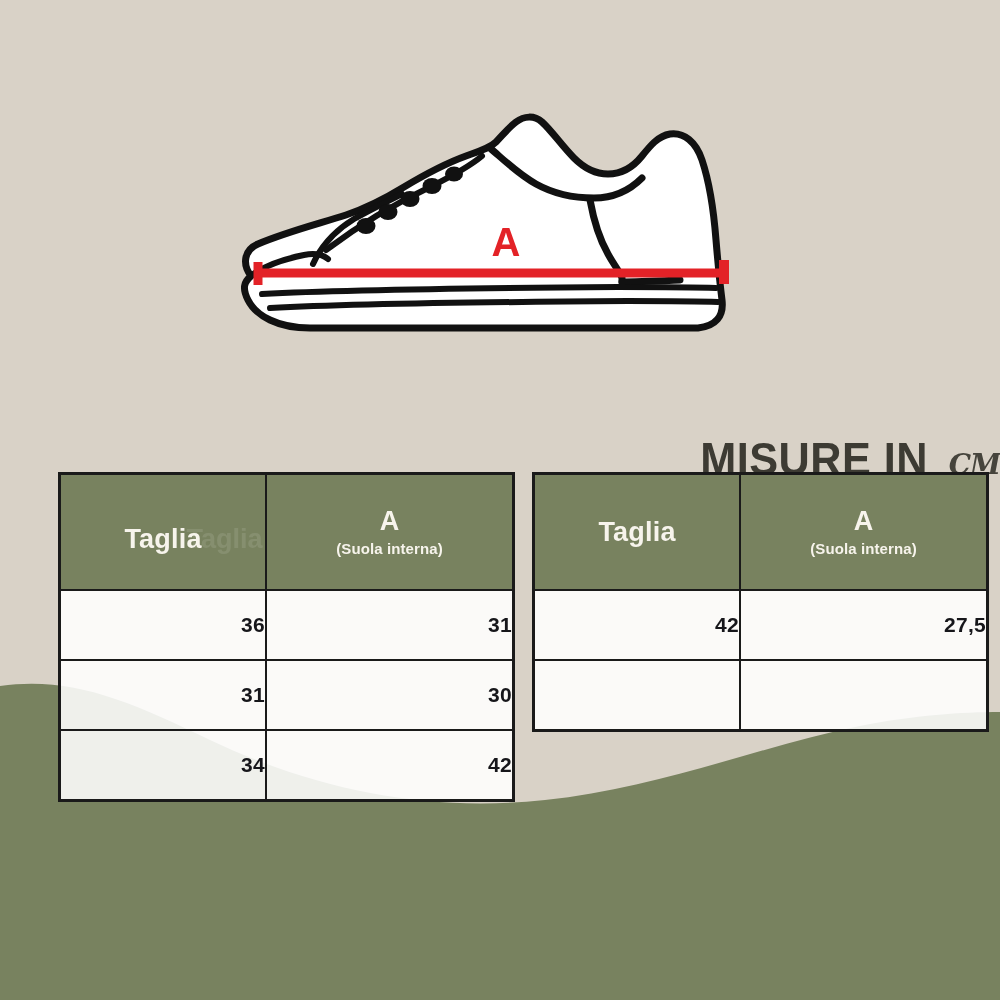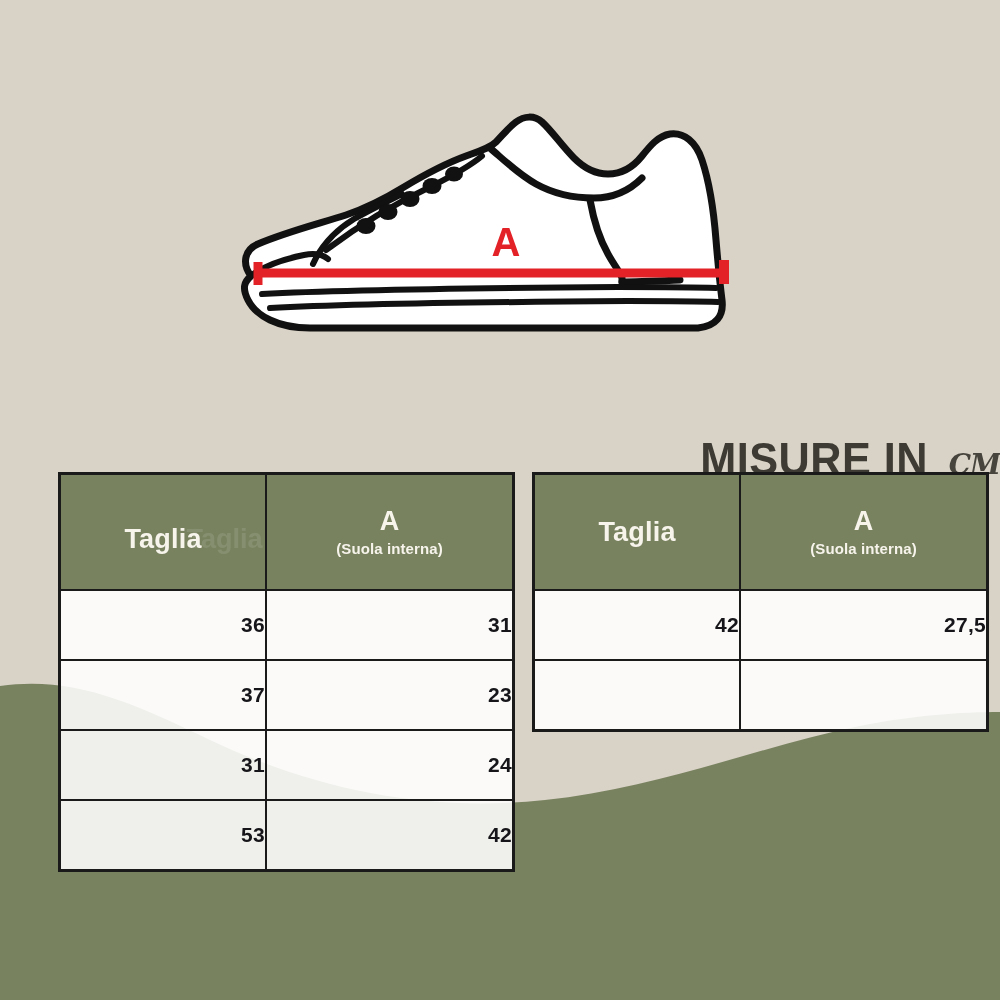--- a/index.html
+++ b/index.html
@@ -255,29 +255,25 @@
           <span class="th-meas-sub">(Suola interna)</span>
         </th>
       </tr>
     </thead>
     <tbody>
       <tr>
         <td>36</td>
         <td>31</td>
       </tr>
       <tr>
-        <td>37</td>
-        <td>23</td>
-      </tr>
-      <tr>
         <td>31</td>
-        <td>24</td>
-      </tr>
-      <tr>
-        <td>53</td>
+        <td>30</td>
+      </tr>
+      <tr>
+        <td>34</td>
         <td>42</td>
       </tr>
     </tbody>
   </table>
 
   <table class="size-table" id="table-right">
     <colgroup>
         <col class="col-size">
         <col class="col-meas">
       </colgroup>

